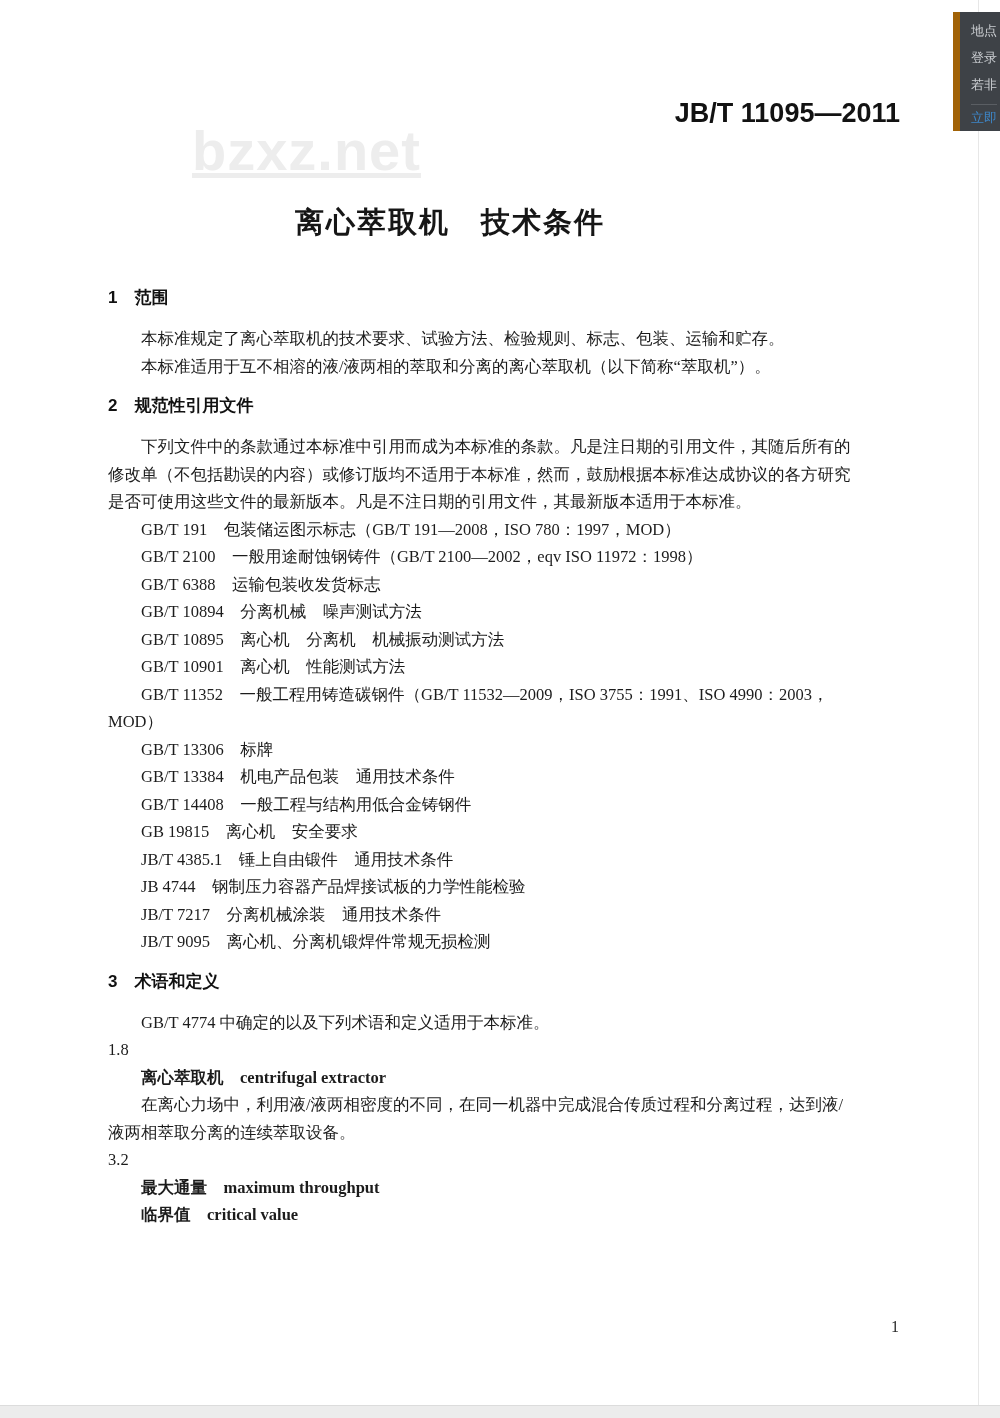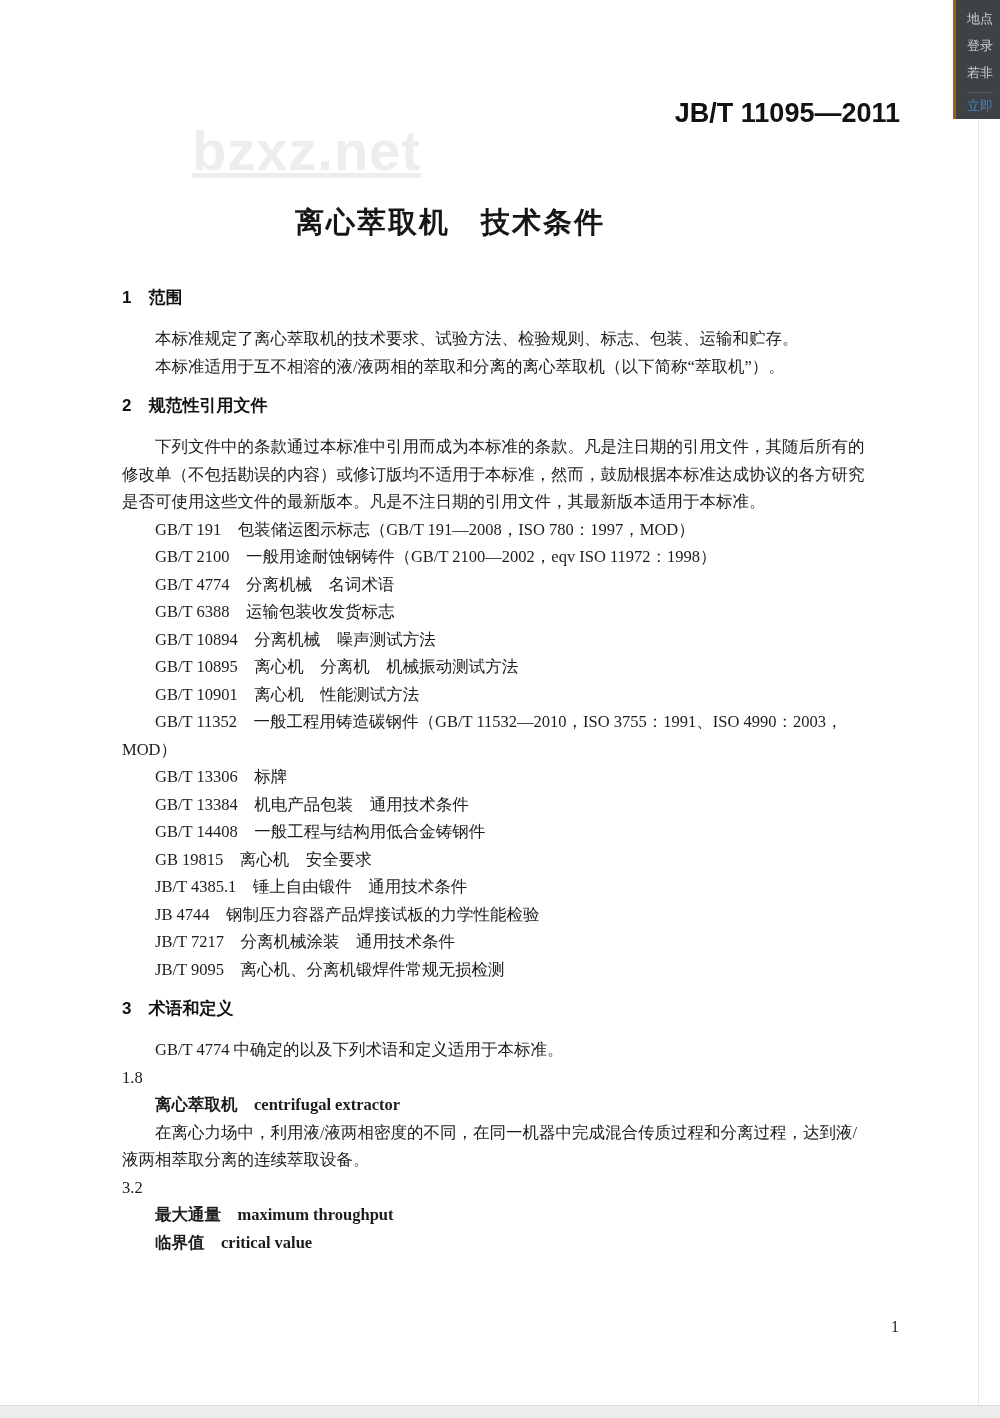--- a/index.html
+++ b/index.html
@@ -28,36 +28,36 @@
   }
   .doc-title {
     position:absolute; top:203px; left:0; width:900px; text-align:center;
     font-family:"Liberation Sans", sans-serif; font-weight:bold;
     font-size:29px; color:#161616; letter-spacing:2px;
   }
   .content {
     position:absolute; left:108px; top:284px; width:812px;
     font-size:16.5px; color:#1c1c1c;
   }
-  .line { line-height:27.5px; white-space:nowrap;margin-left:14px; }
+  .line { line-height:27.5px; white-space:nowrap; }
   .line.heading {
     font-family:"Liberation Sans", sans-serif; font-weight:bold;
     font-size:17px; line-height:28px; margin-top:12px; margin-bottom:13px;
     color:#111;
   }
   .line.heading:first-child { margin-top:0; }
   .line.indent { text-indent:33px; }
   .line.ref { padding-left:33px; }
   .line.term { padding-left:33px; font-weight:bold; }
   .page-number {
     position:absolute; left:891px; top:1318px; font-size:16px; color:#2a2a2a;
   }
   .overlay-panel {
-    position:absolute; left:953px; top:0; width:47px; height:119px;
-    background:#3e4247; border-left:3px solid #a16207; box-sizing:border-box;
+    position:absolute; left:953px; top:12px; width:47px; height:119px;
+    background:#3e4247; border-left:7px solid #a16207; box-sizing:border-box;
     overflow:hidden; padding:5px 0 0 11px;
   }
   .overlay-item {
     font-family:"Liberation Sans", sans-serif; font-size:13px;
     color:#cdd0d4; line-height:27px; white-space:nowrap;
   }
   .overlay-divider { width:26px; height:1px; background:#5a5e63; margin:6px 0 4px; }
   .overlay-link {
     font-family:"Liberation Sans", sans-serif; font-size:13px;
     color:#3d86c8; white-space:nowrap; cursor:pointer; display:block;
@@ -75,26 +75,25 @@
 <div class="content">
     <div class="line heading">1　范围</div>
     <div class="line indent">本标准规定了离心萃取机的技术要求、试验方法、检验规则、标志、包装、运输和贮存。</div>
     <div class="line indent">本标准适用于互不相溶的液/液两相的萃取和分离的离心萃取机（以下简称“萃取机”）。</div>
     <div class="line heading">2　规范性引用文件</div>
     <div class="line indent">下列文件中的条款通过本标准中引用而成为本标准的条款。凡是注日期的引用文件，其随后所有的</div>
     <div class="line flush">修改单（不包括勘误的内容）或修订版均不适用于本标准，然而，鼓励根据本标准达成协议的各方研究</div>
     <div class="line flush">是否可使用这些文件的最新版本。凡是不注日期的引用文件，其最新版本适用于本标准。</div>
     <div class="line ref">GB/T 191　包装储运图示标志（GB/T 191—2008，ISO 780：1997，MOD）</div>
     <div class="line ref">GB/T 2100　一般用途耐蚀钢铸件（GB/T 2100—2002，eqv ISO 11972：1998）</div>
-    <div class="line ref">GB/T 4774　分离机械　名词术语</div>
     <div class="line ref">GB/T 6388　运输包装收发货标志</div>
     <div class="line ref">GB/T 10894　分离机械　噪声测试方法</div>
     <div class="line ref">GB/T 10895　离心机　分离机　机械振动测试方法</div>
     <div class="line ref">GB/T 10901　离心机　性能测试方法</div>
-    <div class="line ref">GB/T 11352　一般工程用铸造碳钢件（GB/T 11532—2010，ISO 3755：1991、ISO 4990：2003，</div>
+    <div class="line ref">GB/T 11352　一般工程用铸造碳钢件（GB/T 11532—2009，ISO 3755：1991、ISO 4990：2003，</div>
     <div class="line flush">MOD）</div>
     <div class="line ref">GB/T 13306　标牌</div>
     <div class="line ref">GB/T 13384　机电产品包装　通用技术条件</div>
     <div class="line ref">GB/T 14408　一般工程与结构用低合金铸钢件</div>
     <div class="line ref">GB 19815　离心机　安全要求</div>
     <div class="line ref">JB/T 4385.1　锤上自由锻件　通用技术条件</div>
     <div class="line ref">JB 4744　钢制压力容器产品焊接试板的力学性能检验</div>
     <div class="line ref">JB/T 7217　分离机械涂装　通用技术条件</div>
     <div class="line ref">JB/T 9095　离心机、分离机锻焊件常规无损检测</div>
     <div class="line heading">3　术语和定义</div>

